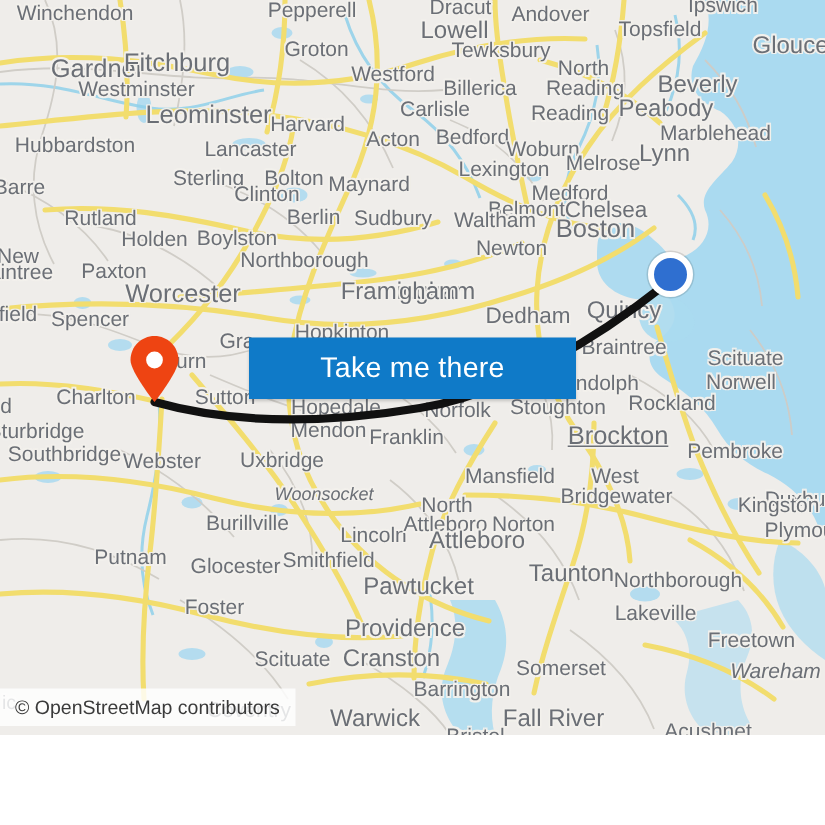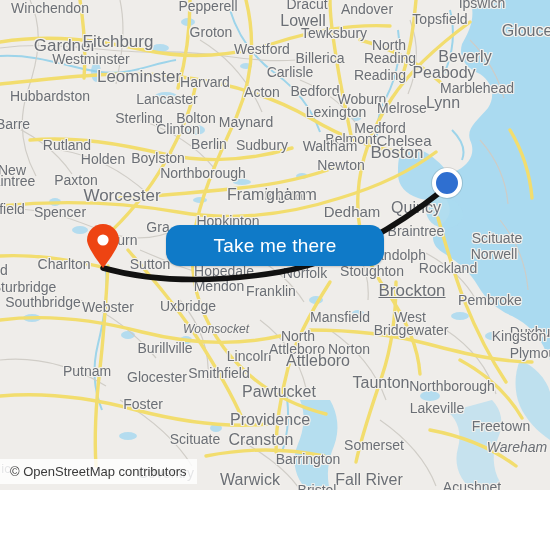--- a/index.html
+++ b/index.html
@@ -44,21 +44,21 @@
   }
   #marker-origin{
     position:absolute;left:103px;top:268px;
     width:34px;height:44px;margin-left:-17px;margin-top:-44px;
   }
 
   
   #cta{
     position:absolute;left:166px;top:225px;width:218px;height:41px;
     background:#0f7ac8;color:#ffffff;
-    border:0;border-radius:14px;
+    border:0;border-radius:0;
     font-size:19px;font-family:"Liberation Sans","DejaVu Sans",sans-serif;
     letter-spacing:.2px;
     cursor:pointer;
     display:flex;align-items:center;justify-content:center;
     box-shadow:0 1px 2px rgba(0,0,0,.18);
   }
 
   
   #attribution{
     position:absolute;left:0;top:459px;height:25px;

